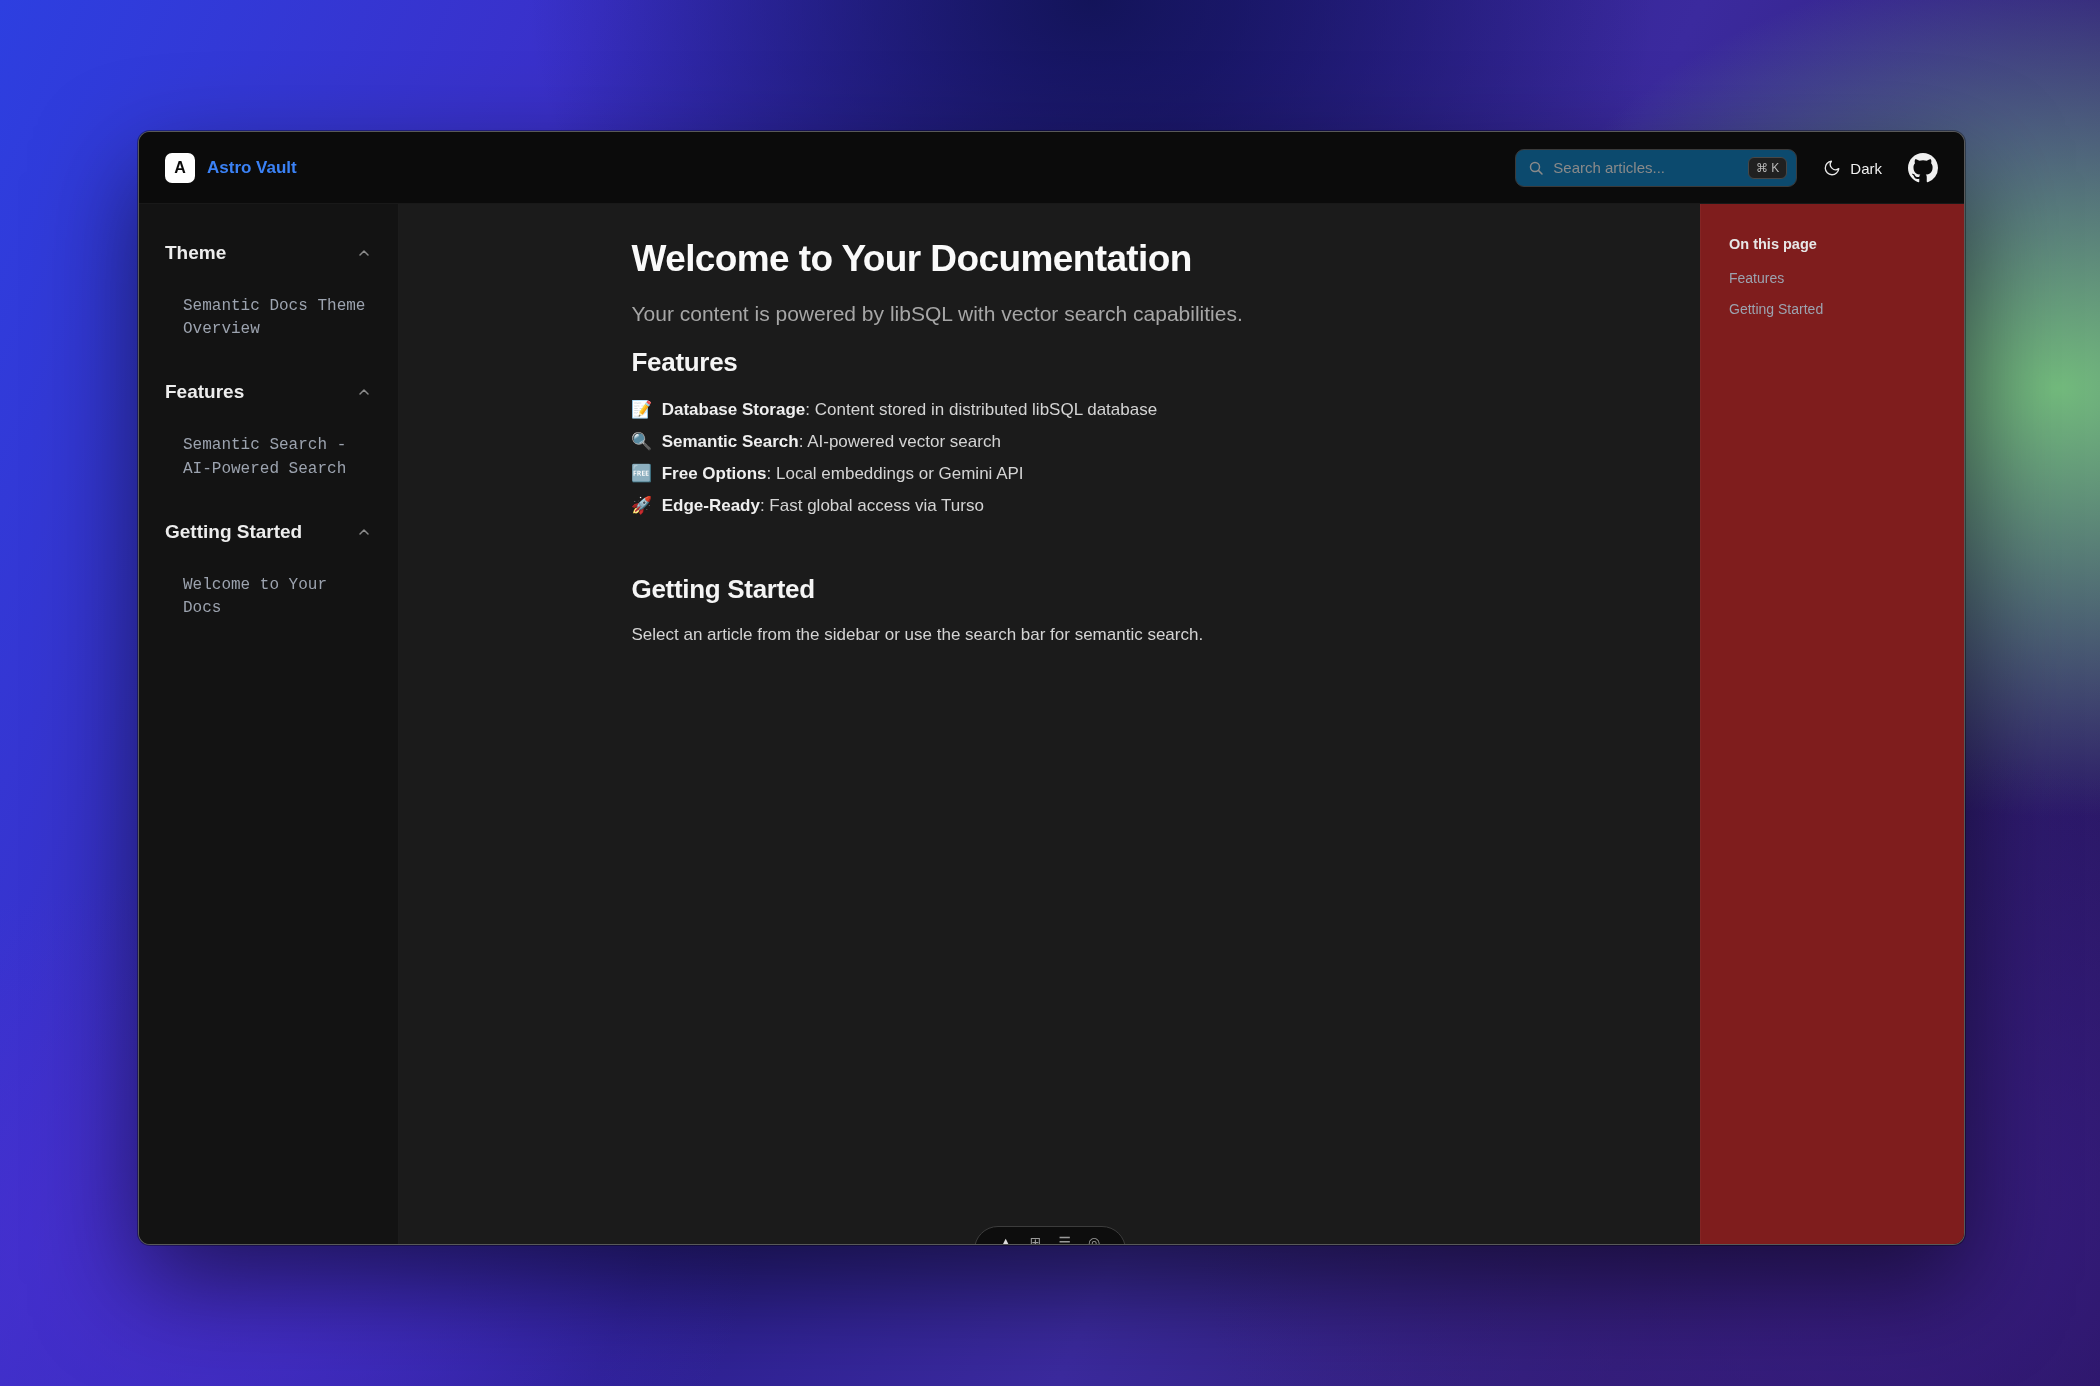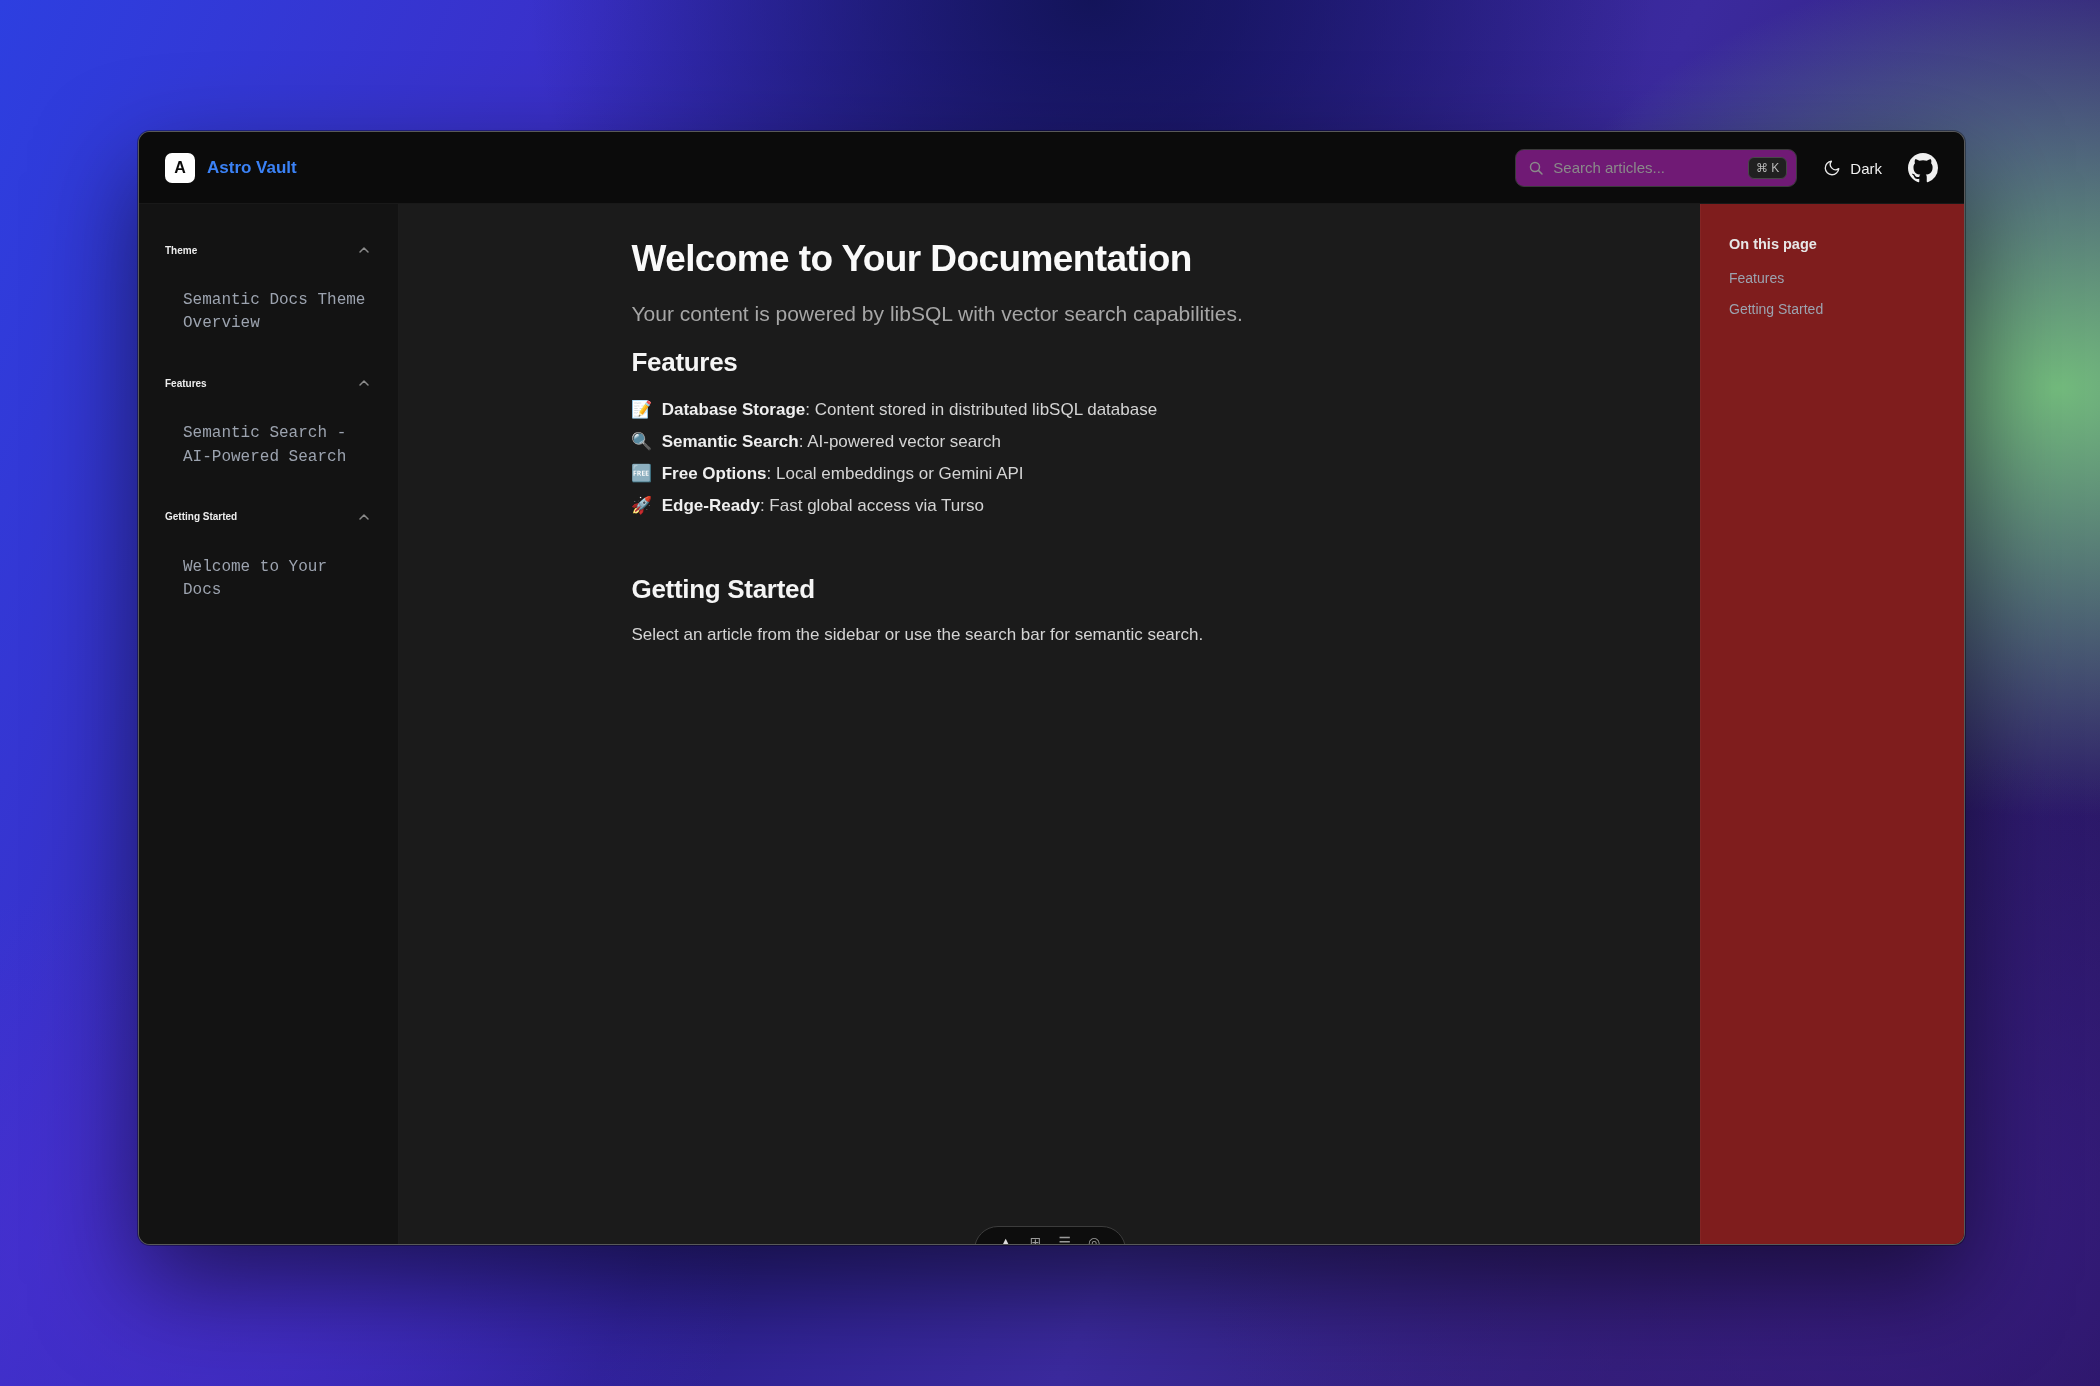--- a/index.html
+++ b/index.html
@@ -30,21 +30,21 @@
   }
   .brand { display:flex; align-items:center; gap:12px; cursor:pointer; }
   .logo {
     width:30px; height:30px; background:#fff; color:#0a0a0a; border-radius:7px;
     display:flex; align-items:center; justify-content:center; font-weight:800; font-size:16px;
   }
   .site-title { color:#3b82f6; font-size:17px; font-weight:700; }
 
   .topbar-right { margin-left:auto; display:flex; align-items:center; gap:26px; }
   .search {
-    width:282px; height:38px; background:#701a75; border:1px solid #3a3a3a; border-radius:9px;
+    width:282px; height:38px; background:#0c4a6e; border:1px solid #3a3a3a; border-radius:9px;
     display:flex; align-items:center; gap:9px; padding:0 9px 0 12px; cursor:text;
   }
   .search input {
     flex:1; background:transparent; border:none; outline:none; color:#cfcfcf; font-size:15px;
     font-family:"Liberation Sans","DejaVu Sans",sans-serif; min-width:0;
   }
   .search input::placeholder { color:#8a8a8a; }
   .kbd {
     color:#b9b9b9; font-size:12px; border:1px solid #474747; border-radius:6px;
     padding:3px 7px; white-space:nowrap; background:#202020;
@@ -58,21 +58,21 @@
 
   
   .content-row { display:flex; height:1042px; }
 
   .sidebar {
     width:260px; background:#131313; padding:38px 26px 0 26px; flex-shrink:0;
     border-right:1px solid rgba(255,255,255,0.04);
   }
   .nav-section { margin-bottom:40px; }
   .nav-head { display:flex; align-items:center; justify-content:space-between; cursor:pointer; }
-  .nav-label { color:#ededed; font-size:10px; font-weight:700; }
+  .nav-label { color:#ededed; font-size:19px; font-weight:700; }
   .nav-item {
     display:block; margin-top:31px; padding-left:18px; color:#9ca3af; font-size:16px;
     line-height:1.45; text-decoration:none; cursor:pointer;font-family:Liberation Mono, monospace;
   }
 
   .main { flex:1; background:#1b1b1b; position:relative; padding-top:34px; }
   .container { max-width:836px; margin:0 auto; }
   .page-title { color:#fafafa; font-size:37px; font-weight:700; letter-spacing:-0.6px; margin-bottom:18px; }
   .intro { color:#a6a6a6; font-size:21px; line-height:1.55; margin-bottom:16px; }
   .h2 { color:#f5f5f5; font-size:26px; font-weight:800; letter-spacing:-0.3px; margin-bottom:16px; }

